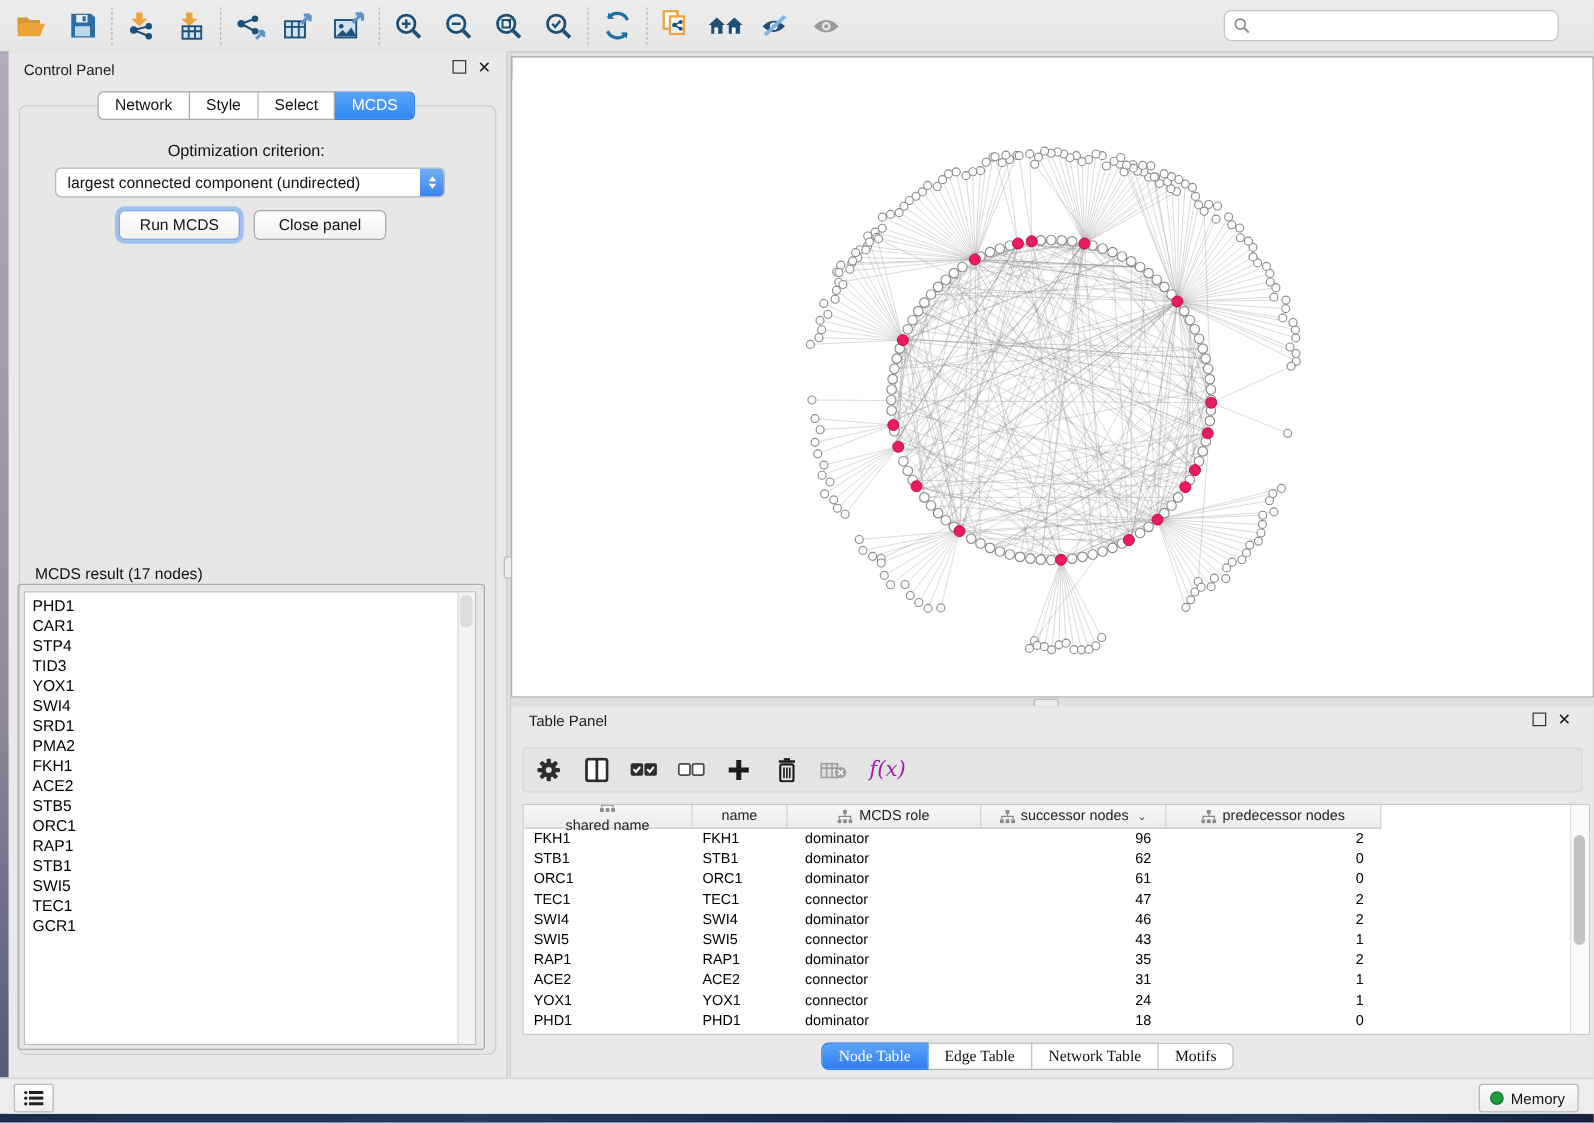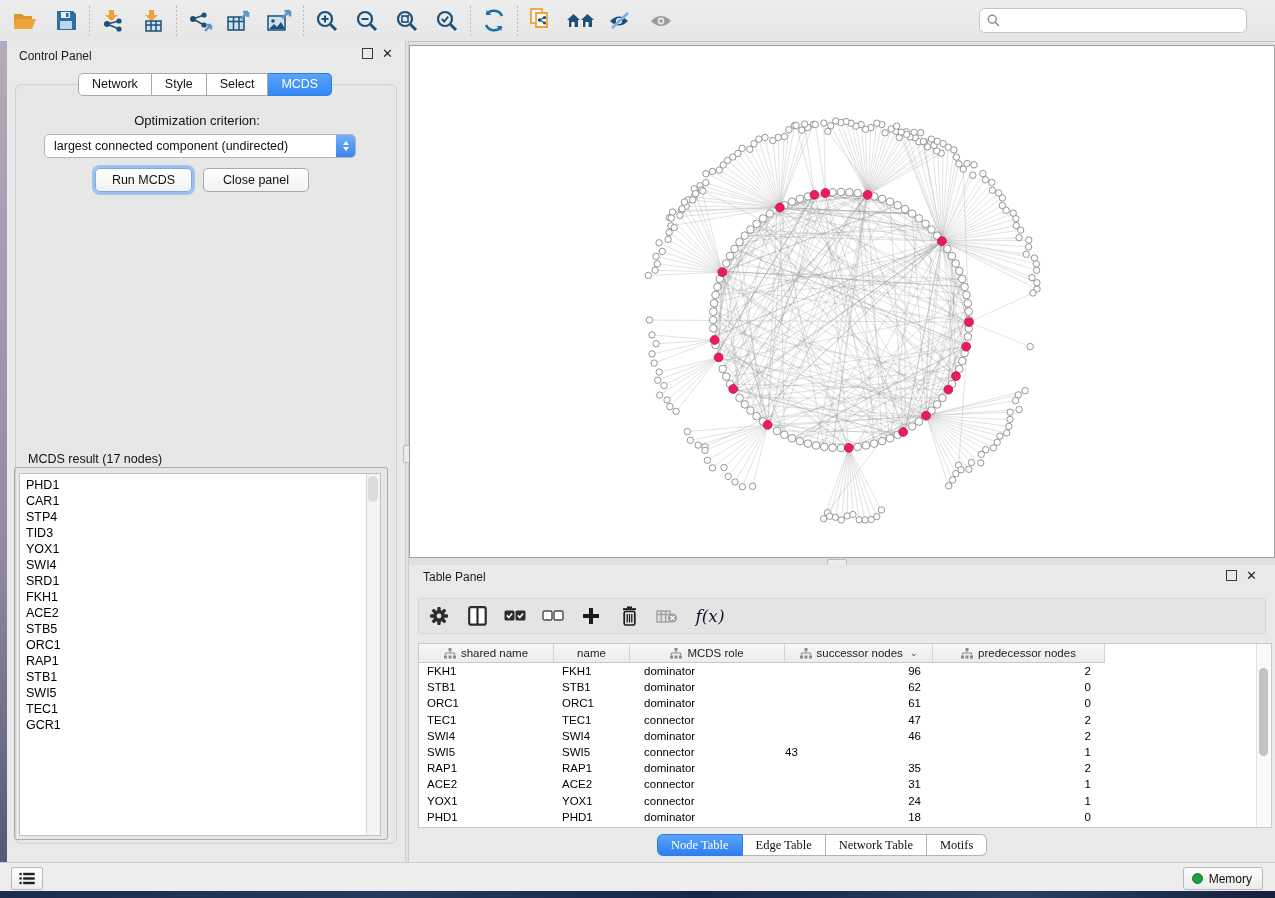--- a/index.html
+++ b/index.html
@@ -82,21 +82,21 @@
   #net-title{position:absolute;left:0;top:1px;width:100%;text-align:center;font-size:12px;color:#222;}
   #net-canvas{position:absolute;left:0;top:17px;width:864px;height:494px;background:#fff;}
 
   
   #table-panel{left:409px;top:565px;width:866px;height:297px;background:#e9e9e9;}
   #tp-title{left:14px;top:5px;}
   #tp-btns{right:18px;top:5px;}
   #tp-toolbar{left:9px;top:33px;width:848px;height:36px;background:#e4e4e4;border:1px solid #d6d6d6;
               border-radius:3px;display:flex;align-items:center;padding-left:8px;box-sizing:border-box;gap:14px;}
   .tt-icon{width:24px;height:24px;display:flex;align-items:center;justify-content:center;}
-  #fx-label{font-family:"DejaVu Serif","Liberation Serif",serif;font-style:italic;font-size:17px;color:#0f172a;}
+  #fx-label{font-family:"DejaVu Serif","Liberation Serif",serif;font-style:italic;font-size:17px;color:#a21caf;}
 
   #node-table{left:9px;top:78px;width:854px;height:185px;background:#fff;border:1px solid #c9c9c9;box-sizing:border-box;overflow:hidden;}
   #nt-header{position:absolute;left:0;top:0;height:19px;display:flex;background:linear-gradient(#f7f7f7,#ebebeb);}
   .nt-hcell{height:19px;border-right:1px solid #d4d4d4;border-bottom:1px solid #c9c9c9;display:flex;
             align-items:center;justify-content:center;font-size:11.5px;color:#222;gap:5px;box-sizing:border-box;}
   .sort-chev{font-size:9px;color:#444;margin-left:2px;}
   .nt-row{display:flex;height:16.2px;align-items:center;}
   .nt-cell{font-size:11.5px;color:#000;box-sizing:border-box;white-space:nowrap;overflow:hidden;}
   #nt-scroll{position:absolute;right:0;top:0;width:14px;height:100%;background:#fafafa;border-left:1px solid #e0e0e0;}
   #nt-thumb{position:absolute;left:2px;top:24px;width:9px;height:88px;background:#c2c2c2;border-radius:5px;}
@@ -306,20 +306,21 @@
   <div id="mcds-group-label" class="abs">MCDS result (17 nodes)</div>
   <div id="mcds-list" class="abs">
     <div id="mcds-items" style="padding-top:3px;">
         <div class="mcds-item">PHD1</div>
         <div class="mcds-item">CAR1</div>
         <div class="mcds-item">STP4</div>
         <div class="mcds-item">TID3</div>
         <div class="mcds-item">YOX1</div>
         <div class="mcds-item">SWI4</div>
         <div class="mcds-item">SRD1</div>
+        <div class="mcds-item">PMA2</div>
         <div class="mcds-item">FKH1</div>
         <div class="mcds-item">ACE2</div>
         <div class="mcds-item">STB5</div>
         <div class="mcds-item">ORC1</div>
         <div class="mcds-item">RAP1</div>
         <div class="mcds-item">STB1</div>
         <div class="mcds-item">SWI5</div>
         <div class="mcds-item">TEC1</div>
         <div class="mcds-item">GCR1</div>
       </div>
@@ -1120,21 +1121,21 @@
           <path d="M14.5 7l4 4m0-4l-4 4" stroke="#fff" stroke-width="1.4"></path>
         </svg>
       </div>
       <div class="tt-icon" style="width: 34px;">
         <span id="fx-label">f(x)</span>
       </div>
     </div>
 
   <div id="node-table" class="abs">
     <div id="nt-header">
-        <div class="nt-hcell" style="width: 135px;">
+        <div class="nt-hcell" style="width: 135px; flex-direction: column;">
           <span style="display: inline-flex;">
             <svg width="12" height="11" viewBox="0 0 12 11">
               <rect x="4.5" y="0" width="3" height="3" fill="#8a8a8a"></rect>
               <path d="M6 3v2M1.5 7V5h9v2" stroke="#8a8a8a" fill="none"></path>
               <rect x="0" y="7.5" width="3" height="3" fill="#8a8a8a"></rect>
               <rect x="4.5" y="7.5" width="3" height="3" fill="#8a8a8a"></rect>
               <rect x="9" y="7.5" width="3" height="3" fill="#8a8a8a"></rect>
             </svg>
           </span>
           <span>shared name</span>
@@ -1213,21 +1214,21 @@
           <div class="nt-cell" style="width: 135px; text-align: left; padding-left: 8px;">SWI4</div>
           <div class="nt-cell" style="width: 76px; text-align: left; padding-left: 8px;">SWI4</div>
           <div class="nt-cell" style="width: 155px; text-align: left; padding-left: 14px;">dominator</div>
           <div class="nt-cell" style="width: 148px; text-align: right; padding-right: 12px;">46</div>
           <div class="nt-cell" style="width: 172px; text-align: right; padding-right: 14px;">2</div>
         </div>
         <div class="nt-row">
           <div class="nt-cell" style="width: 135px; text-align: left; padding-left: 8px;">SWI5</div>
           <div class="nt-cell" style="width: 76px; text-align: left; padding-left: 8px;">SWI5</div>
           <div class="nt-cell" style="width: 155px; text-align: left; padding-left: 14px;">connector</div>
-          <div class="nt-cell" style="width: 148px; padding-right: 12px;">43</div>
+          <div class="nt-cell" style="width: 148px; text-align: right; padding-right: 12px;">43</div>
           <div class="nt-cell" style="width: 172px; text-align: right; padding-right: 14px;">1</div>
         </div>
         <div class="nt-row">
           <div class="nt-cell" style="width: 135px; text-align: left; padding-left: 8px;">RAP1</div>
           <div class="nt-cell" style="width: 76px; text-align: left; padding-left: 8px;">RAP1</div>
           <div class="nt-cell" style="width: 155px; text-align: left; padding-left: 14px;">dominator</div>
           <div class="nt-cell" style="width: 148px; text-align: right; padding-right: 12px;">35</div>
           <div class="nt-cell" style="width: 172px; text-align: right; padding-right: 14px;">2</div>
         </div>
         <div class="nt-row">

